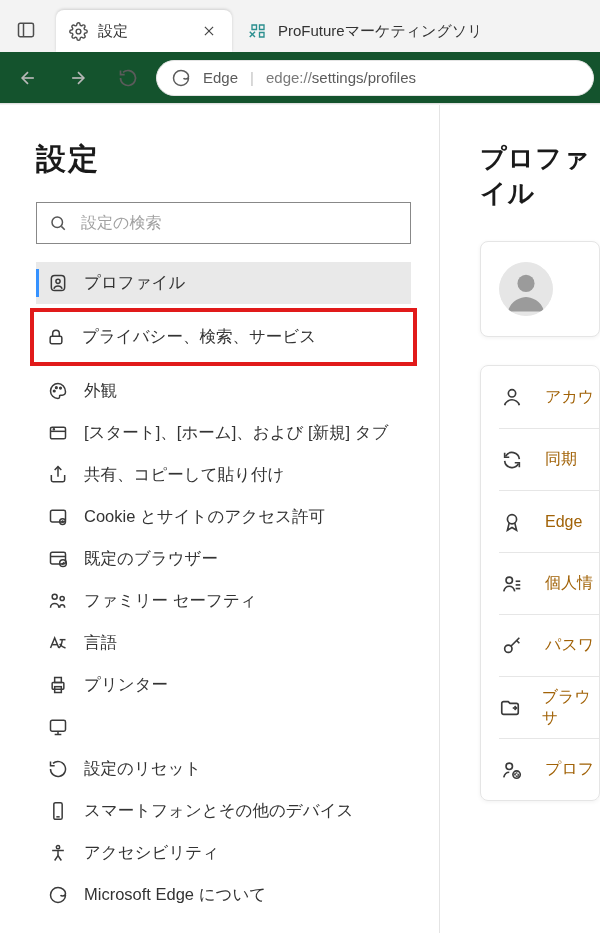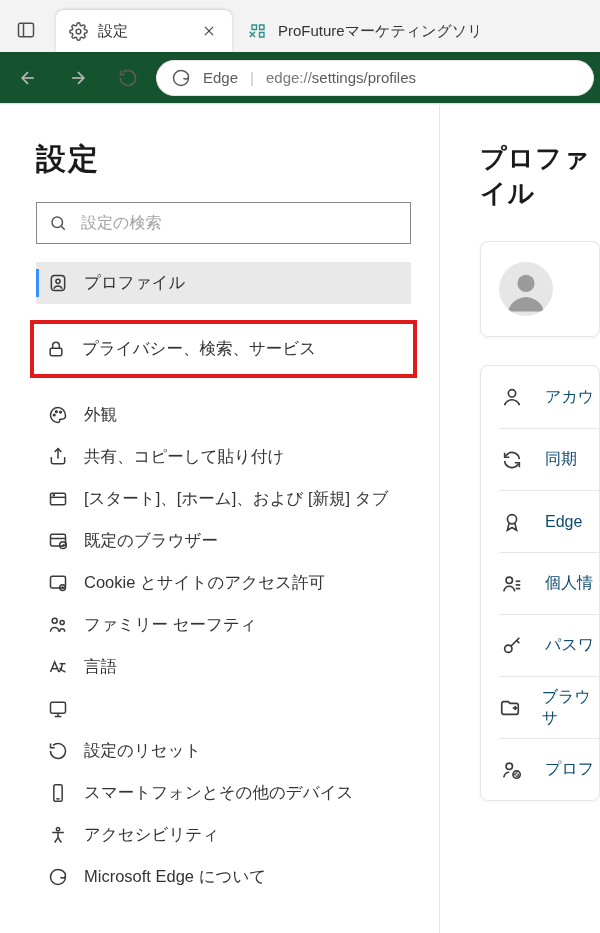--- a/index.html
+++ b/index.html
@@ -32,29 +32,29 @@
     .sidebar h1 { font-size: 30px; font-weight: 700; margin-bottom: 22px; letter-spacing: 2px; }
     .search { height: 42px; border:1px solid #888; display:flex; align-items:center; gap:12px; padding:0 10px; margin-bottom: 18px; }
     .search .sicon { width:22px; display:flex; align-items:center; justify-content:center; color:#555; }
     .search input { border:none; outline:none; flex:1; font-size:16px; color:#6d28d9; font-family: inherit; }
     .search input::placeholder { color:#a0a0a0; }
     .menu-list { list-style:none; }
     .menu-item { height: 42px; display:flex; align-items:center; gap:14px; font-size:16.5px; color:#333; padding-left:10px; cursor:default; position:relative; }
     .menu-item.selected { background:#e9e9e9; }
     .menu-item.selected::before { content:""; position:absolute; left:0; top:7px; bottom:7px; width:3px; background:#3592ff; }
     .menu-item .micon { width:24px; display:flex; align-items:center; justify-content:center; color:#3a3a3a; }
-    .highlight-box { border: 4px solid #e11a1a; margin: 16px -6px; }
+    .highlight-box { border: 4px solid #e11a1a; margin: 4px -6px; }
     .highlight-box .menu-item { height:50px; }
 
     
     .pane { flex:1; padding: 36px 0 0 40px; overflow:hidden; }
     .pane h2 { font-size: 26px; font-weight:700; letter-spacing:1px; margin-bottom: 30px; }
     .profile-card { background:#fff; border:1px solid #e5e5e5; border-radius:8px; padding: 20px 18px; display:flex; align-items:center; gap:16px; margin-bottom: 28px; box-shadow: 0 1px 4px rgba(0,0,0,.06); }
     .avatar { width: 54px; height:54px; border-radius:50%; overflow:hidden; display:flex; align-items:center; justify-content:center; background:#eee; color:#999; }
-    .setting-row { height:62px; border-top:1px solid #e6e6e6; display:flex; align-items:center; gap:20px; color:#0c4a6e; font-size:16px; }
+    .setting-row { height:62px; border-top:1px solid #e6e6e6; display:flex; align-items:center; gap:20px; color:#a16207; font-size:16px; }
     .setting-row:first-of-type { border-top:none; }
     .setting-row .ricon { display:flex; align-items:center; justify-content:center; width:26px; color:#3a3a3a; }
     .setting-box { border:1px solid #e5e5e5; border-radius:8px; padding:0 0 0 18px; box-shadow: 0 1px 4px rgba(0,0,0,.06); }
   </style>
 </head>
 <body>
 
 <div class="chrome-top">
   <div class="tabstrip">
     <div class="tab-container-btn">
@@ -169,58 +169,58 @@
               <circle cx="7.5" cy="12" r="1"></circle>
               <circle cx="10" cy="8" r="1"></circle>
               <circle cx="15" cy="8.5" r="1"></circle>
             </svg>
         </span>
         <span>外観</span>
       </li>
       <li class="menu-item">
         <span class="micon">
           <svg width="20" height="20" viewBox="0 0 24 24" fill="none" stroke="currentColor" stroke-width="1.8">
+              <rect x="3" y="5" width="18" height="14" rx="2"></rect>
+              <line x1="3" y1="10" x2="21" y2="10"></line>
+              <circle cx="7" cy="7.5" r=".7" fill="currentColor"></circle>
+            </svg>
+        </span>
+        <span>[スタート]、[ホーム]、および [新規] タブ</span>
+      </li>
+      <li class="menu-item">
+        <span class="micon">
+          <svg width="20" height="20" viewBox="0 0 24 24" fill="none" stroke="currentColor" stroke-width="1.8">
               <path d="M4 12v6a2 2 0 0 0 2 2h12a2 2 0 0 0 2-2v-6"></path>
               <polyline points="16 6 12 2 8 6"></polyline>
               <line x1="12" y1="2" x2="12" y2="14"></line>
             </svg>
         </span>
         <span>共有、コピーして貼り付け</span>
       </li>
       <li class="menu-item">
         <span class="micon">
           <svg width="20" height="20" viewBox="0 0 24 24" fill="none" stroke="currentColor" stroke-width="1.8">
-              <rect x="3" y="5" width="18" height="14" rx="2"></rect>
-              <line x1="3" y1="10" x2="21" y2="10"></line>
-              <circle cx="7" cy="7.5" r=".7" fill="currentColor"></circle>
-            </svg>
-        </span>
-        <span>[スタート]、[ホーム]、および [新規] タブ</span>
+              <rect x="3" y="4" width="18" height="14" rx="2"></rect>
+              <circle cx="17.5" cy="17.5" r="3.5"></circle>
+              <path d="M17.5 16 v3"></path>
+              <path d="M16 17.5 h3"></path>
+            </svg>
+        </span>
+        <span>Cookie とサイトのアクセス許可</span>
       </li>
       <li class="menu-item">
         <span class="micon">
           <svg width="20" height="20" viewBox="0 0 24 24" fill="none" stroke="currentColor" stroke-width="1.8">
               <rect x="3" y="4" width="18" height="14" rx="2"></rect>
               <line x1="3" y1="9" x2="21" y2="9"></line>
               <circle cx="18" cy="17" r="4"></circle>
               <path d="M16.5 17 l1 1 l2 -2.2"></path>
             </svg>
         </span>
         <span>既定のブラウザー</span>
-      </li>
-      <li class="menu-item">
-        <span class="micon">
-          <svg width="20" height="20" viewBox="0 0 24 24" fill="none" stroke="currentColor" stroke-width="1.8">
-              <rect x="3" y="4" width="18" height="14" rx="2"></rect>
-              <circle cx="17.5" cy="17.5" r="3.5"></circle>
-              <path d="M17.5 16 v3"></path>
-              <path d="M16 17.5 h3"></path>
-            </svg>
-        </span>
-        <span>Cookie とサイトのアクセス許可</span>
       </li>
       <li class="menu-item">
         <span class="micon">
           <svg width="20" height="20" viewBox="0 0 24 24" fill="none" stroke="currentColor" stroke-width="1.8">
               <circle cx="8" cy="7" r="3"></circle>
               <circle cx="17" cy="9" r="2.5"></circle>
               <path d="M3 20c0-3 2.5-5 5-5s5 2 5 5"></path>
               <path d="M14 20c0-2 1.5-3.5 3-3.5s3 1.5 3 3.5"></path>
             </svg>
         </span>
@@ -230,20 +230,30 @@
         <span class="micon">
           <svg width="20" height="20" viewBox="0 0 24 24" fill="none" stroke="currentColor" stroke-width="1.8">
               <path d="M3 18 L8 6 L13 18"></path>
               <line x1="5" y1="14" x2="11" y2="14"></line>
               <path d="M14 8 h7"></path>
               <path d="M17 8 c0 5 -2 8 -4 10"></path>
               <path d="M14 13 c2 3 4 4 7 5"></path>
             </svg>
         </span>
         <span>言語</span>
+      </li>
+      <li class="menu-item">
+        <span class="micon">
+          <svg width="20" height="20" viewBox="0 0 24 24" fill="none" stroke="currentColor" stroke-width="1.8">
+              <rect x="5" y="9" width="14" height="8" rx="1"></rect>
+              <rect x="8" y="3" width="8" height="6"></rect>
+              <rect x="8" y="14" width="8" height="7"></rect>
+            </svg>
+        </span>
+        <span>プリンター</span>
       </li>
       <li class="menu-item">
         <span class="micon">
           <svg width="20" height="20" viewBox="0 0 24 24" fill="none" stroke="currentColor" stroke-width="1.8">
               <rect x="3" y="4" width="18" height="13" rx="2"></rect>
               <line x1="8" y1="21" x2="16" y2="21"></line>
               <line x1="12" y1="17" x2="12" y2="21"></line>
             </svg>
         </span>
       </li>

